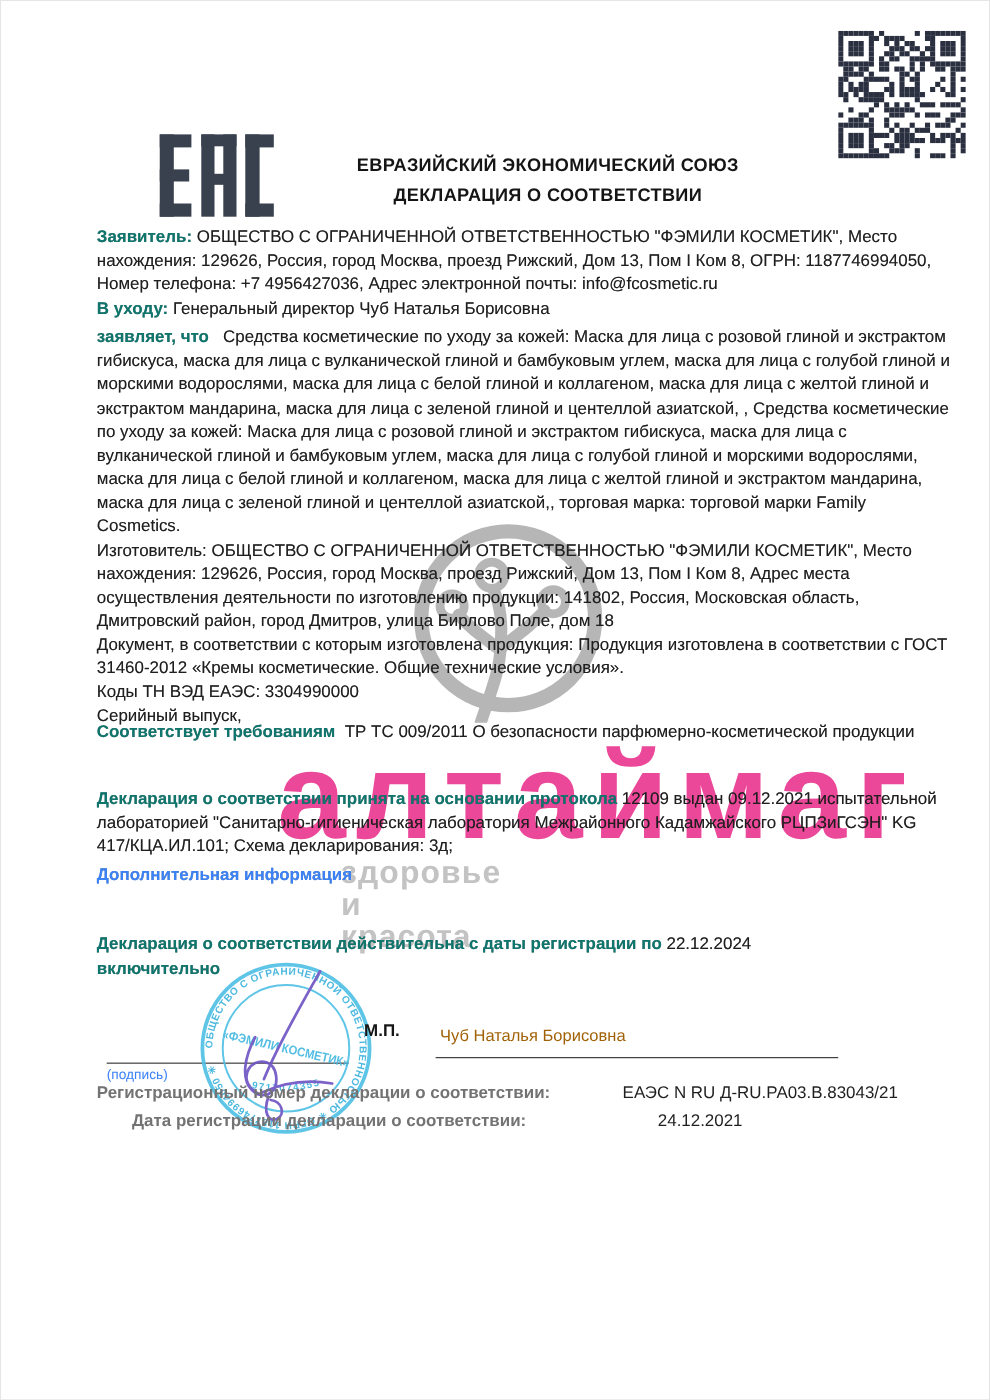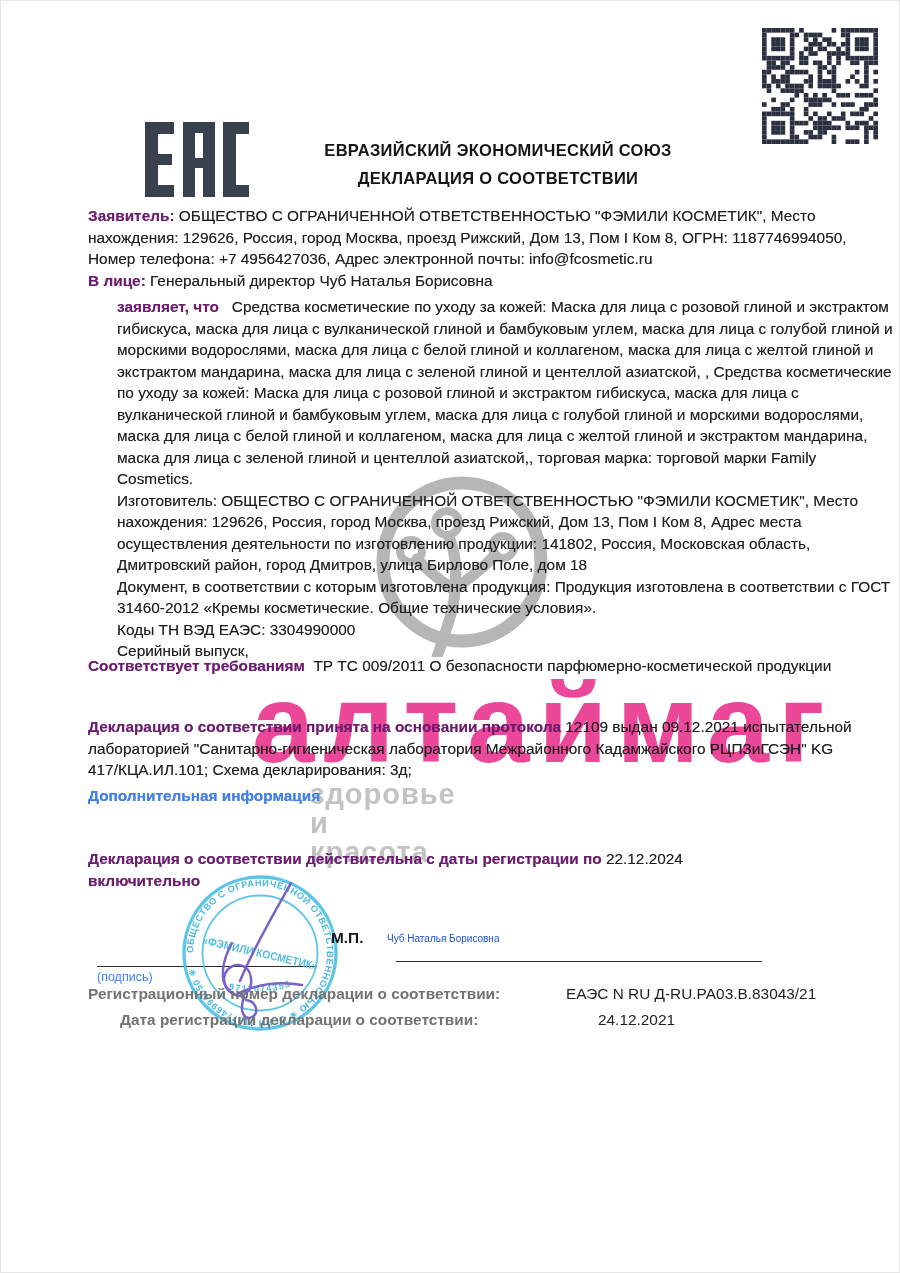--- a/index.html
+++ b/index.html
@@ -6,27 +6,27 @@
   .page{position:relative;width:900px;height:1273px;background:#ffffff;overflow:hidden;
         font-family:"Liberation Sans", sans-serif;color:#222;box-shadow:inset 0 0 0 1px #e6e6e6;}
   .abs{position:absolute;}
   
   .txt{z-index:5;}
   .title{left:88px;width:820px;text-align:center;font-weight:bold;font-size:16.5px;
          letter-spacing:.3px;color:#151515;}
   .t1{top:141px;} .t2{top:169px;}
   .body{left:88px;width:778px;font-size:15.4px;line-height:21.5px;color:#1f1f1f;
         text-shadow:0 0 .4px rgba(0,0,0,.45);}
-  .body b{font-weight:bold;color:#701a75;}
+  .body b{font-weight:bold;color:#0f766e;}
   .body b,.body span{white-space:pre-wrap;}
   .blk{display:block;}
-  .p1{top:205px;} .p2{top:270px;} .p3{top:296px;margin-left:29px;} .p4{top:655px;}
+  .p1{top:205px;} .p2{top:270px;} .p3{top:296px;} .p4{top:655px;}
   .p5{top:716px;} .p6{top:785px;font-weight:bold;color:#3b82f6;} .p7{top:848px;}
   .mp{left:331px;top:929px;font-size:15.4px;font-weight:bold;color:#161616;}
-  .fio-name{left:387px;top:933px;font-size:10px;color:#1d4ed8;}
+  .fio-name{left:400px;top:933px;font-size:15px;color:#a16207;}
   .rule{border-top:1.6px solid #2d2d2d;height:0;}
   .sign-line{left:97px;top:966px;width:220px;z-index:3;}
   .fio-line{left:396px;top:961px;width:366px;}
   .caption{font-size:12.5px;color:#3b82f6;text-align:left;}
   .sign-cap{left:97px;top:970px;width:220px;}
   .fio-cap{left:396px;top:964px;width:366px;}
   .reg-label{left:88px;font-size:15.4px;font-weight:bold;color:#737373;}
   .reg-value{left:566px;font-size:15.4px;color:#1f1f1f;}
   .r1{top:985px;} .r2{top:1011px;margin-left:32px;}
   
@@ -401,21 +401,21 @@
   </div>
 
   <div class="abs txt title t1">ЕВРАЗИЙСКИЙ ЭКОНОМИЧЕСКИЙ СОЮЗ</div>
   <div class="abs txt title t2">ДЕКЛАРАЦИЯ О СООТВЕТСТВИИ</div>
 
   <div class="abs txt body p1">
     <b>Заявитель:</b><span> ОБЩЕСТВО С ОГРАНИЧЕННОЙ ОТВЕТСТВЕННОСТЬЮ "ФЭМИЛИ КОСМЕТИК", Место нахождения: 129626, Россия, город Москва, проезд Рижский, Дом 13, Пом I Ком 8, ОГРН: 1187746994050, Номер телефона: +7 4956427036, Адрес электронной почты: info@fcosmetic.ru</span>
   </div>
 
   <div class="abs txt body p2">
-    <b>В лице:</b><span> Генеральный директор Чуб Наталья Борисовна</span>
+    <b>В уходу:</b><span> Генеральный директор Чуб Наталья Борисовна</span>
   </div>
 
   <div class="abs txt body p3">
     <b>заявляет, что</b><span>   Средства косметические по уходу за кожей: Маска для лица с розовой глиной и экстрактом гибискуса, маска для лица с вулканической глиной и бамбуковым углем, маска для лица с голубой глиной и морскими водорослями, маска для лица с белой глиной и коллагеном, маска для лица с желтой глиной и экстрактом мандарина, маска для лица с зеленой глиной и центеллой азиатской, , Средства косметические по уходу за кожей: Маска для лица с розовой глиной и экстрактом гибискуса, маска для лица с вулканической глиной и бамбуковым углем, маска для лица с голубой глиной и морскими водорослями, маска для лица с белой глиной и коллагеном, маска для лица с желтой глиной и экстрактом мандарина, маска для лица с зеленой глиной и центеллой азиатской,, торговая марка: торговой марки Family Cosmetics.
 Изготовитель: ОБЩЕСТВО С ОГРАНИЧЕННОЙ ОТВЕТСТВЕННОСТЬЮ "ФЭМИЛИ КОСМЕТИК", Место нахождения: 129626, Россия, город Москва, проезд Рижский, Дом 13, Пом I Ком 8, Адрес места осуществления деятельности по изготовлению продукции: 141802, Россия, Московская область, Дмитровский район, город Дмитров, улица Бирлово Поле, дом 18
 Документ, в соответствии с которым изготовлена продукция: Продукция изготовлена в соответствии с ГОСТ 31460-2012 «Кремы косметические. Общие технические условия».
 Коды ТН ВЭД ЕАЭС: 3304990000
 Серийный выпуск,</span>
   </div>
 

